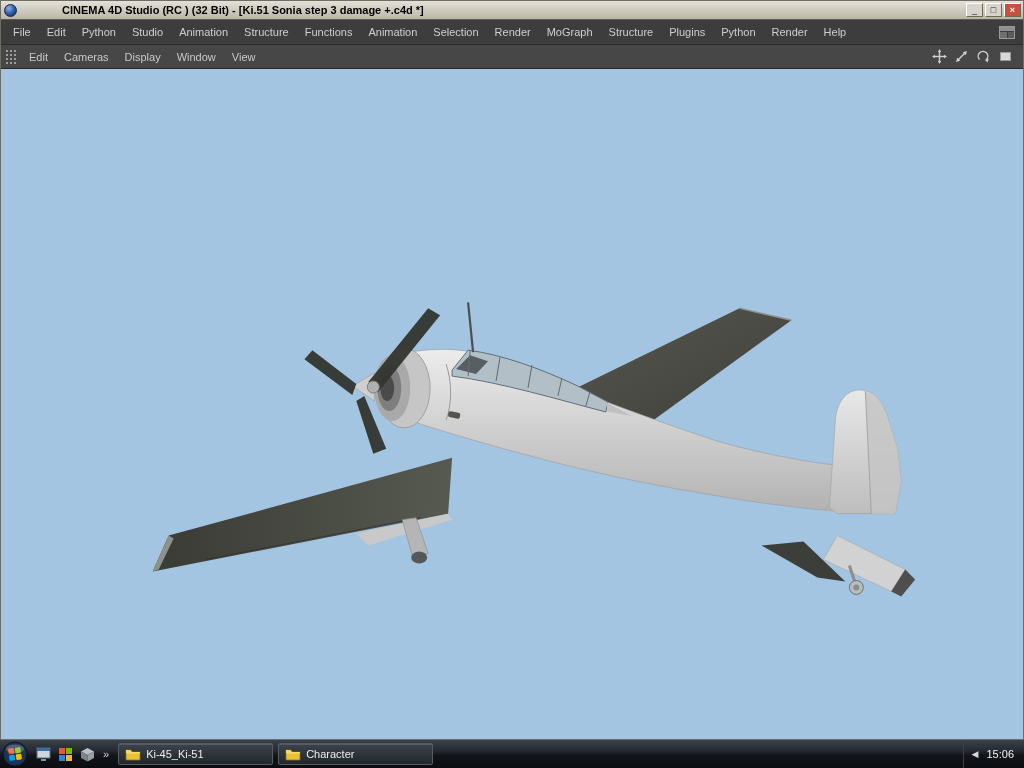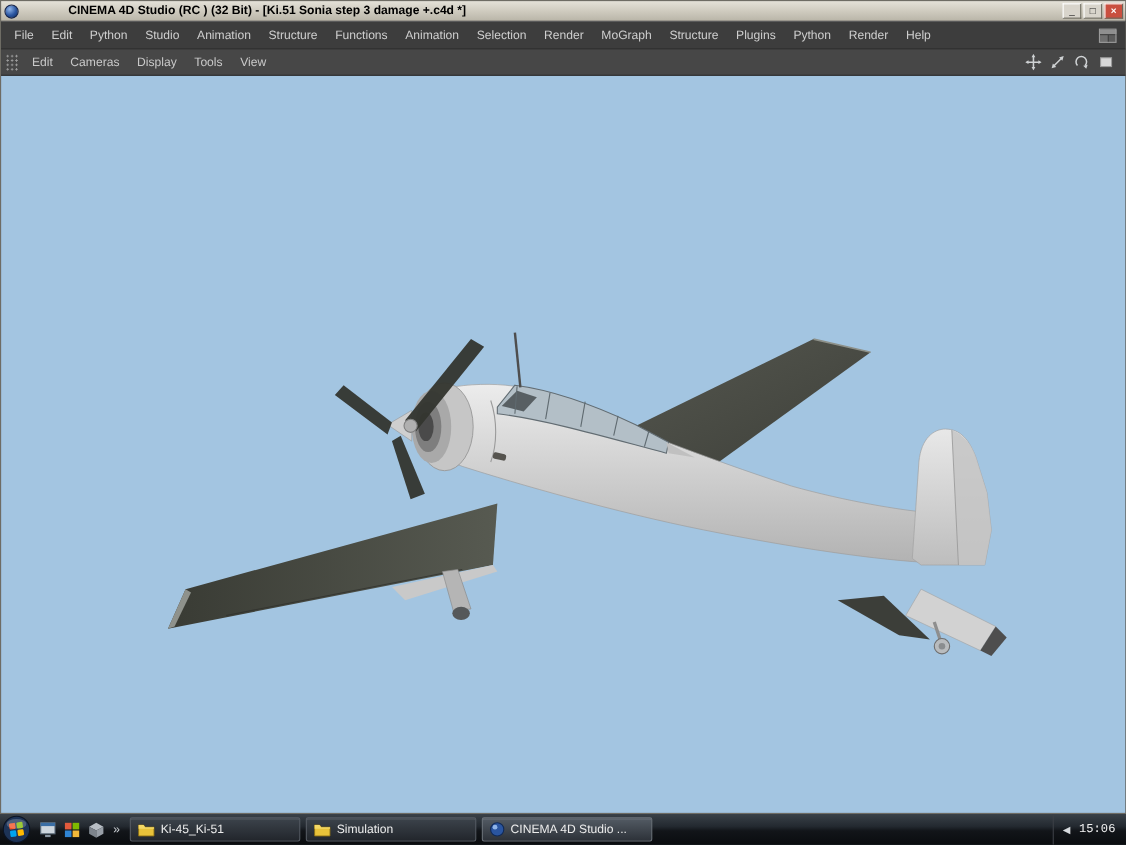--- a/index.html
+++ b/index.html
@@ -89,21 +89,21 @@
     box-shadow:inset 0 1px 0 rgba(255,255,255,.14);
     color:#ececec; font-size:11px; cursor:default;
     font-family:"Liberation Sans", sans-serif; text-align:left;
   }
   .task-btn .lbl { white-space:nowrap; overflow:hidden; text-overflow:ellipsis; flex:1; }
   .task-btn.active { background:linear-gradient(180deg,#535b64,#2d3239); border-color:#6c737b; }
   .task-btn svg { flex:0 0 auto; }
   .tray { margin-left:auto; display:flex; align-items:center; gap:8px; padding-left:8px;
           border-left:1px solid #3c4046; height:100%; }
   .tray-arrow { color:#d6dade; font-size:9px; }
-  .clock { color:#f2f2f2; padding-right:4px;font-family:Liberation Mono, monospace; }
+  .clock { color:#f2f2f2; padding-right:4px; }
 </style>
 </head>
 <body>
 
 <div class="screen">
 
   <div class="window">
 
     <div class="titlebar">
       <span class="app-icon"></span>
@@ -134,21 +134,21 @@
       <span class="menu-item">Help</span>
       <span class="menu-spacer"></span>
       <span class="menu-extra"></span>
     </div>
 
     <div class="vpbar">
       <span class="grip"></span>
       <span class="vp-item">Edit</span>
       <span class="vp-item">Cameras</span>
       <span class="vp-item">Display</span>
-      <span class="vp-item">Tools</span>
+      <span class="vp-item">Window</span>
       <span class="vp-item">View</span>
       <span class="vp-icons">
         <span class="ic">
           <svg viewBox="0 0 15 15">
               <g stroke="#cfd2d4" stroke-width="1.4" fill="#cfd2d4">
                 <line x1="7.5" y1="2.5" x2="7.5" y2="12.5"></line>
                 <line x1="2.5" y1="7.5" x2="12.5" y2="7.5"></line>
                 <polygon points="7.5,0 5.8,3 9.2,3" stroke="none"></polygon>
                 <polygon points="7.5,15 5.8,12 9.2,12" stroke="none"></polygon>
                 <polygon points="0,7.5 3,5.8 3,9.2" stroke="none"></polygon>
@@ -304,30 +304,23 @@
           <path d="M1,5.5 L15,5.5 L15,4 L7,4 L5.5,2 L1,2 Z" fill="#f4d866"></path>
         </svg>
       <span class="lbl">Ki-45_Ki-51</span>
     </button>
 
     <button class="task-btn">
       <svg width="16" height="13" viewBox="0 0 16 13">
           <path d="M1,3 L1,12 L15,12 L15,4 L7,4 L5.5,2 L1,2 Z" fill="#e8c23a" stroke="#8a6d14" stroke-width="0.8"></path>
           <path d="M1,5.5 L15,5.5 L15,4 L7,4 L5.5,2 L1,2 Z" fill="#f4d866"></path>
         </svg>
-      <span class="lbl">Simulation</span>
+      <span class="lbl">Character</span>
     </button>
 
-    <button class="task-btn active">
-      <svg width="14" height="14" viewBox="0 0 14 14">
-          <circle cx="7" cy="7" r="6" fill="#2a55a0" stroke="#102a58"></circle>
-          <circle cx="5" cy="5" r="2.2" fill="#8fb4e8"></circle>
-        </svg>
-      <span class="lbl">CINEMA 4D Studio ...</span>
-    </button>
 
     <span class="tray">
       <span class="tray-arrow">◀</span>
       <span class="clock">15:06</span>
     </span>
   </div>
 
 </div>
 
 </body></html>

